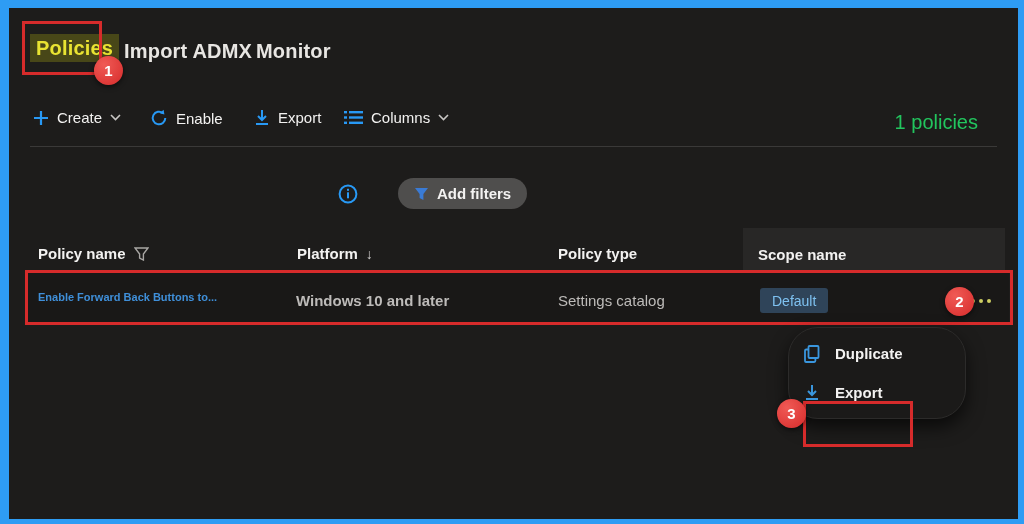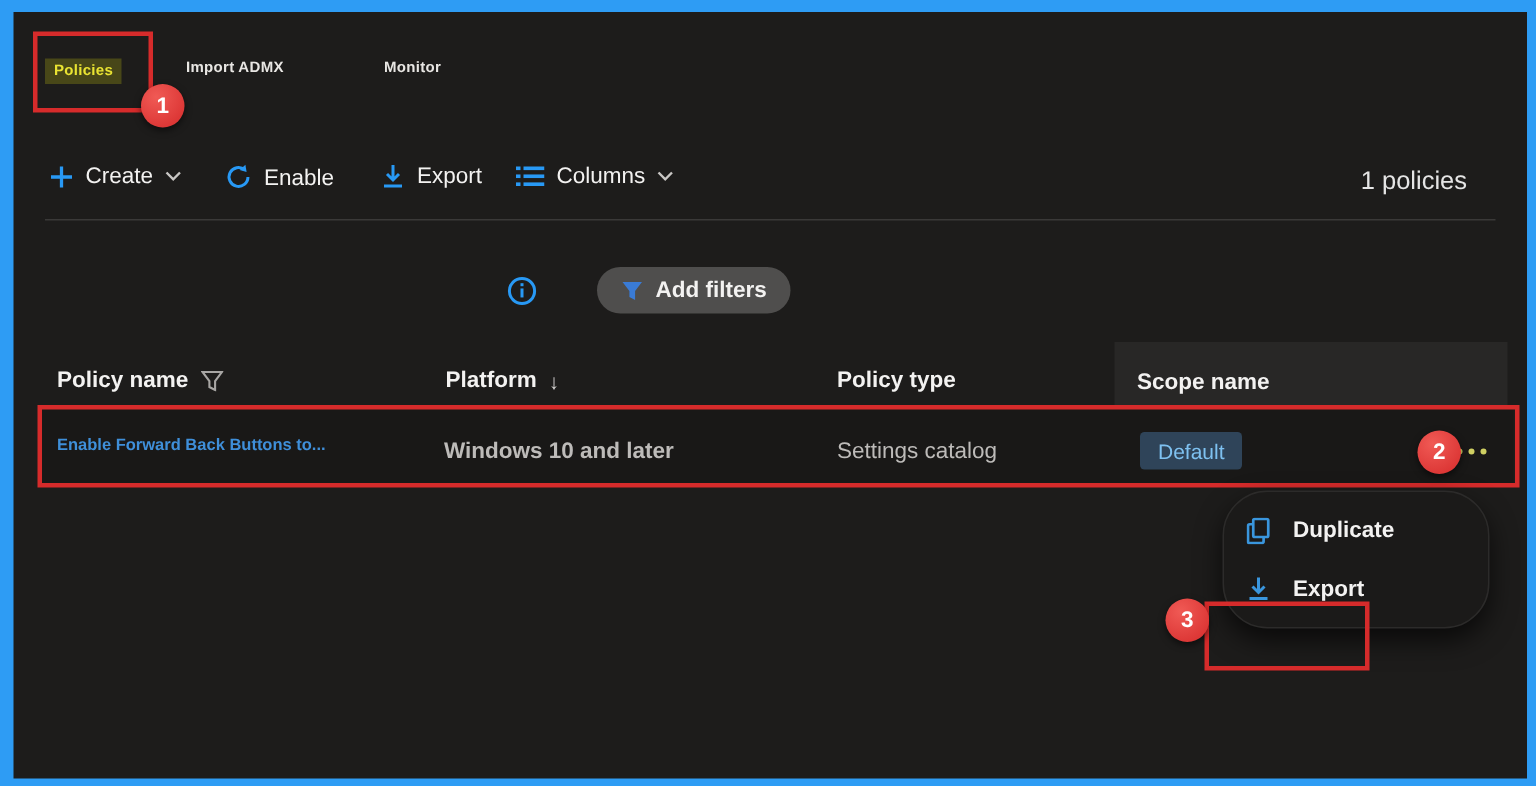--- a/index.html
+++ b/index.html
@@ -4,32 +4,32 @@
 <style>
   * { margin:0; padding:0; box-sizing:border-box; }
   html,body { width:1024px; height:524px; background:#0b0b0b; font-family:"Liberation Sans", sans-serif; }
   #stage { position:relative; width:1024px; height:524px; background:#1d1c1b; overflow:hidden; }
   #frame { position:absolute; inset:0; border-style:solid; border-color:#2e9cf4;
            border-width:8px 6px 5px 9px; pointer-events:none; z-index:50; }
 
   .abs { position:absolute; }
 
   
-  .tab { font-size:10px; font-weight:700; color:#e8e6e3; letter-spacing:.2px; cursor:pointer; }
+  .tab { font-size:20px; font-weight:700; color:#e8e6e3; letter-spacing:.2px; cursor:pointer; }
   .tab-active { color:#e9e332; background:rgba(173,173,20,.30); padding:3px 6px; }
   .anno-box { border:3px solid #d62b2b; }
   .circle-badge { width:29px; height:29px; border-radius:50%;
       background:radial-gradient(circle at 35% 30%, #f05a55, #d62b2b);
       color:#fff; font-size:15px; font-weight:700; display:flex; align-items:center; justify-content:center;
       box-shadow:0 2px 5px rgba(0,0,0,.55); z-index:40; }
 
   
   .tool { display:flex; align-items:center; gap:8px; color:#f3f2f1; font-size:15px; cursor:pointer; }
   .chev { width:11px; height:7px; }
-  .count-text { color:#e5e5e5; font-size:17px; }
+  .count-text { color:#22c55e; font-size:20px; }
   .divider { height:1px; background:#3a3938; }
 
   
   .searchbox { display:flex; align-items:center; width:301px; height:36px;
       border:1px solid #8a8886; background:#0c0c0c; padding:0 10px; gap:9px; }
   .searchbox input { flex:1; background:transparent; border:none; outline:none;
       color:#f3f2f1; font-size:15px; font-family:"Liberation Sans", sans-serif; }
   .clear-x { color:#cfcdcb; font-size:15px; cursor:pointer; }
   .pill { display:flex; align-items:center; gap:8px; height:31px; padding:0 16px;
       background:#4f4e4d; border-radius:16px; color:#f3f2f1; font-size:15px; font-weight:600; cursor:pointer; }
@@ -168,21 +168,21 @@
 
   <div class="abs dots" style="left:971px; top:299px;">
     <i></i>
       <i></i>
       <i></i>
   </div>
 
   <div class="abs anno-box" style="left:25px; top:270px; width:988px; height:55px;"></div>
   <div class="abs circle-badge" style="left:945px; top:287px;">2</div>
 
-  <div class="abs menu" style="left:815px; top:327px;border-radius:30px;">
+  <div class="abs menu" style="left:788px; top:327px;border-radius:30px;">
     <div class="menu-item">
       <span class="mi-icon">
         <svg width="16" height="18" viewBox="0 0 16 18">
           <rect x="4.5" y="1" width="10" height="12" rx="1" fill="none" stroke="#3a96dd" stroke-width="1.8"></rect>
           <path d="M4.5 4.5H2.2A1.2 1.2 0 0 0 1 5.7V16a1 1 0 0 0 1 1h8.2a1.2 1.2 0 0 0 1.2-1.2V13" fill="none" stroke="#3a96dd" stroke-width="1.8"></path>
         </svg>
       </span>
       <span>Duplicate</span>
     </div>
     <div class="menu-item">

